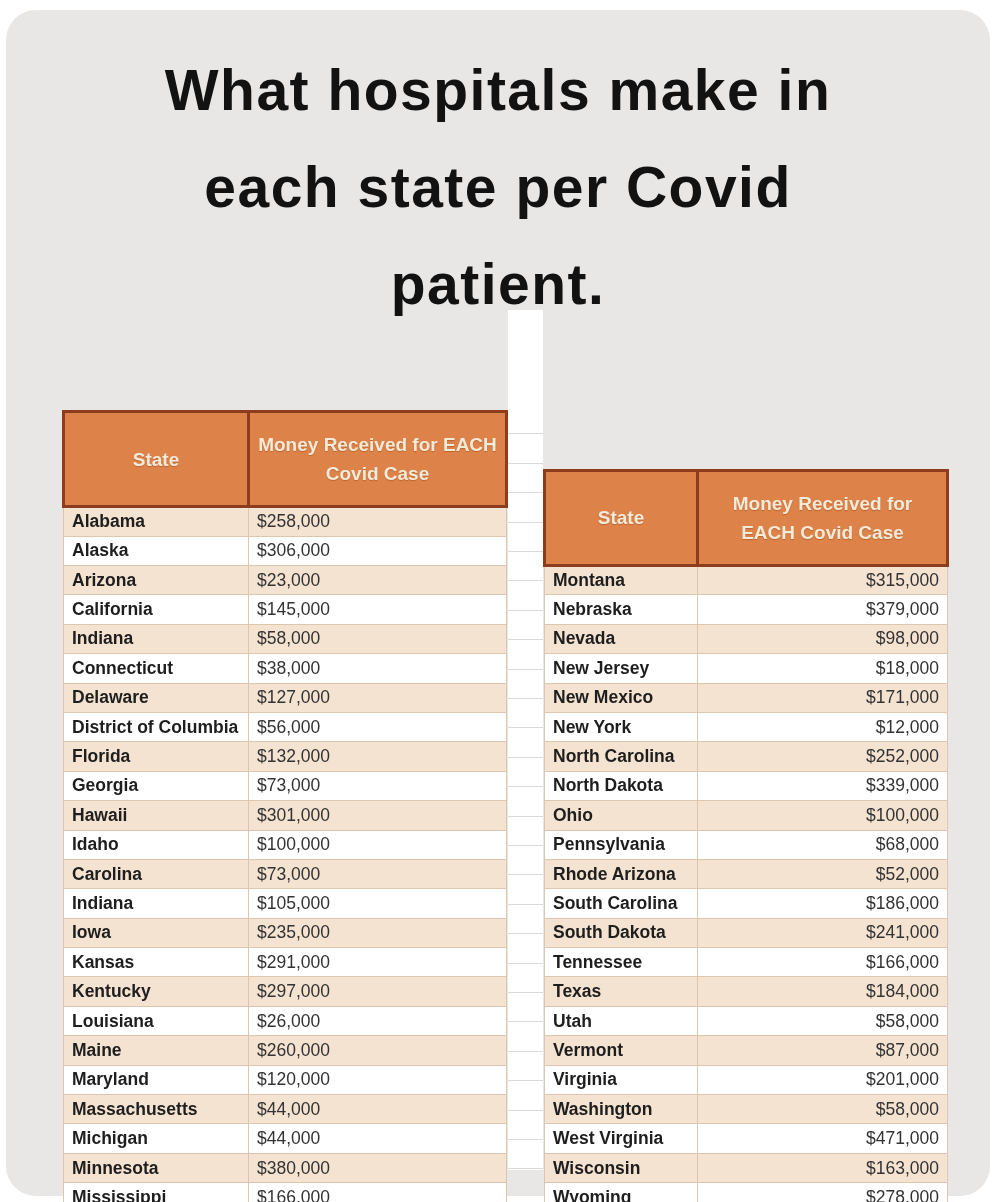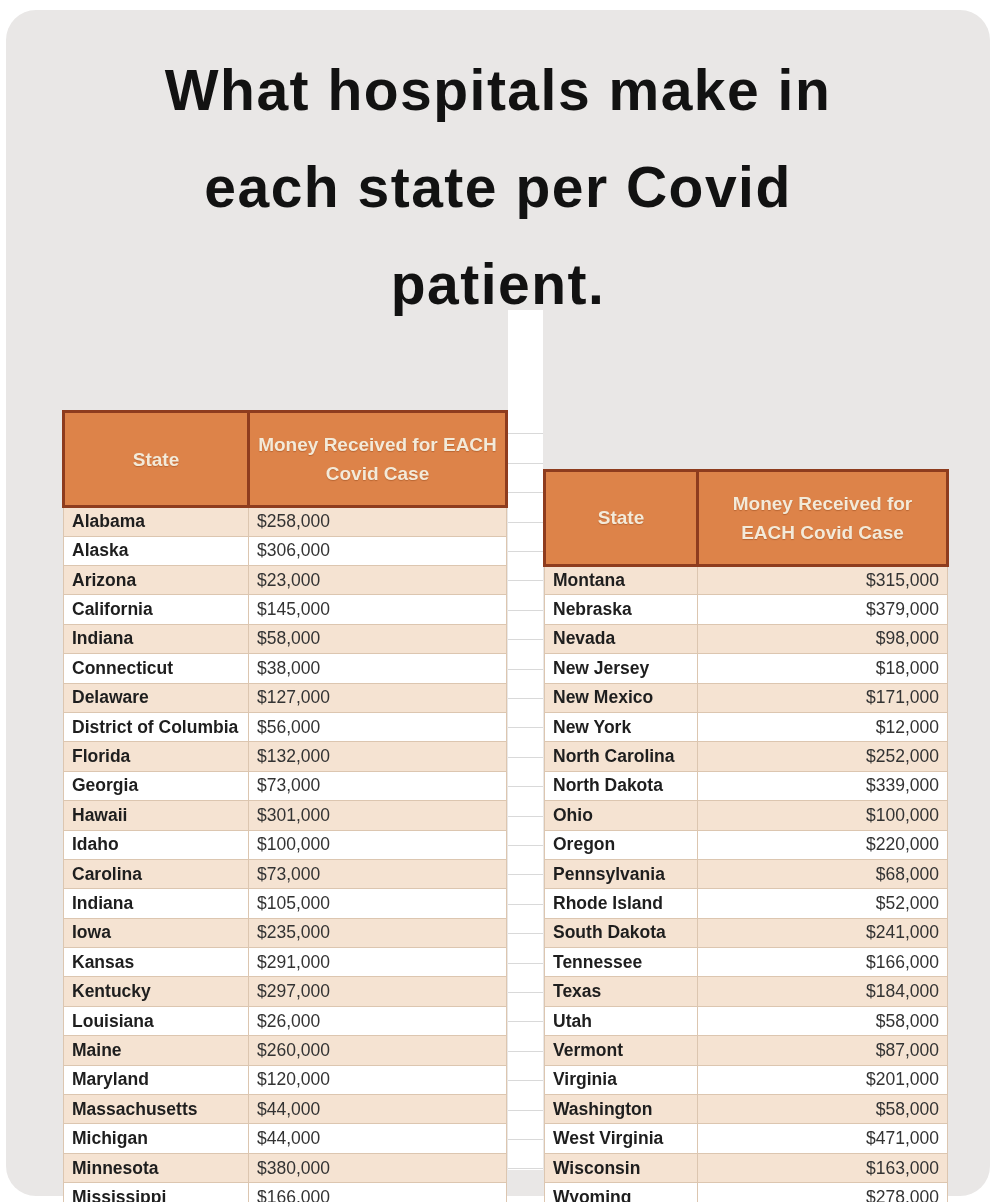--- a/index.html
+++ b/index.html
@@ -283,30 +283,30 @@
             </tr>
             <tr>
               <td class="state-cell">North Dakota</td>
               <td class="money-cell">$339,000</td>
             </tr>
             <tr>
               <td class="state-cell">Ohio</td>
               <td class="money-cell">$100,000</td>
             </tr>
             <tr>
-              <td class="state-cell">Oregon</td>
-              <td class="money-cell">$220,000</td>
-            </tr>
-            <tr>
               <td class="state-cell">Pennsylvania</td>
               <td class="money-cell">$68,000</td>
             </tr>
             <tr>
-              <td class="state-cell">Rhode Island</td>
+              <td class="state-cell">Rhode Arizona</td>
               <td class="money-cell">$52,000</td>
+            </tr>
+            <tr>
+              <td class="state-cell">South Carolina</td>
+              <td class="money-cell">$186,000</td>
             </tr>
             <tr>
               <td class="state-cell">South Dakota</td>
               <td class="money-cell">$241,000</td>
             </tr>
             <tr>
               <td class="state-cell">Tennessee</td>
               <td class="money-cell">$166,000</td>
             </tr>
             <tr>

